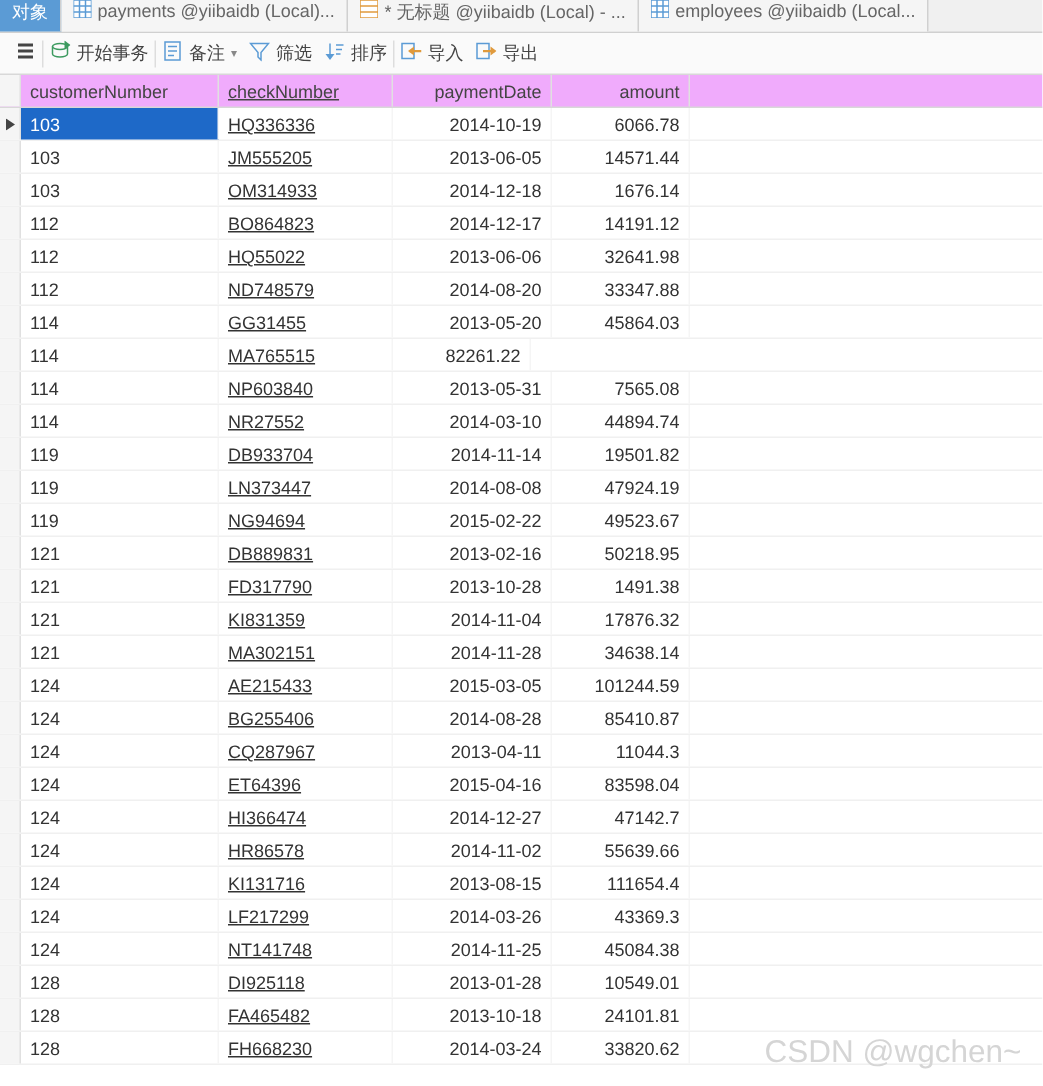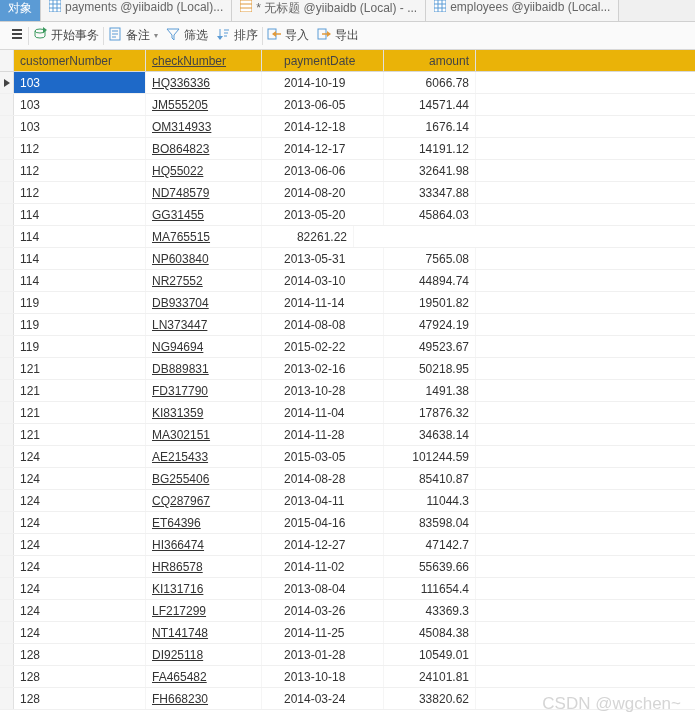--- a/index.html
+++ b/index.html
@@ -58,21 +58,21 @@
   .grid {
     display: flex;
     flex-direction: column;
   }
   .grid-header, .grid-row {
     display: flex;
     height: 22px;
     line-height: 22px;
   }
   .grid-header {
-    background: #eab308;
+    background: #f0abfc;
     border-bottom: 1px solid #d8d8d8;
   }
   .grid-header .cell {
     border-right: 1px solid #e0e0e0;
     padding: 0 6px;
     color: #444;
   }
   .grid-row {
     border-bottom: 1px solid #f0f0f0;
   }
@@ -86,32 +86,32 @@
     width: 14px;
     flex: 0 0 14px;
     background: #f5f5f5;
     border-right: 1px solid #e0e0e0;
     display:flex;
     align-items:center;
     justify-content:center;
   }
   .col-custnum { width: 132px; flex:0 0 132px; text-align: left; }
   .col-check   { width: 116px; flex:0 0 116px; text-align: left; text-decoration: underline; }
-  .col-date    { width: 106px; flex:0 0 106px; text-align: left; margin-left: 16px; }
+  .col-date    { width: 106px; flex:0 0 106px; text-align: right; }
   .col-amount  { width: 92px;  flex:0 0 92px;  text-align: right; }
   .grid-row.selected .col-custnum {
     background: #1e69c8;
     color: #fff;
   }
   .watermark {
     position: absolute;
     right: 14px;
     bottom: 10px;
     color: #d5d5d5;
-    font-size: 17px;
+    font-size: 21px;
     pointer-events: none;
   }
 </style>
 </head>
 <body>
 
 <div class="tabs">
   <div class="tab active">
     <span>对象</span>
   </div>
@@ -398,21 +398,21 @@
         <div class="row-gutter"></div>
         <div class="cell col-custnum">124</div>
         <div class="cell col-check">HR86578</div>
         <div class="cell col-date">2014-11-02</div>
         <div class="cell col-amount">55639.66</div>
       </div>
       <div class="grid-row">
         <div class="row-gutter"></div>
         <div class="cell col-custnum">124</div>
         <div class="cell col-check">KI131716</div>
-        <div class="cell col-date">2013-08-04</div>
+        <div class="cell col-date">2013-08-15</div>
         <div class="cell col-amount">111654.4</div>
       </div>
       <div class="grid-row">
         <div class="row-gutter"></div>
         <div class="cell col-custnum">124</div>
         <div class="cell col-check">LF217299</div>
         <div class="cell col-date">2014-03-26</div>
         <div class="cell col-amount">43369.3</div>
       </div>
       <div class="grid-row">

